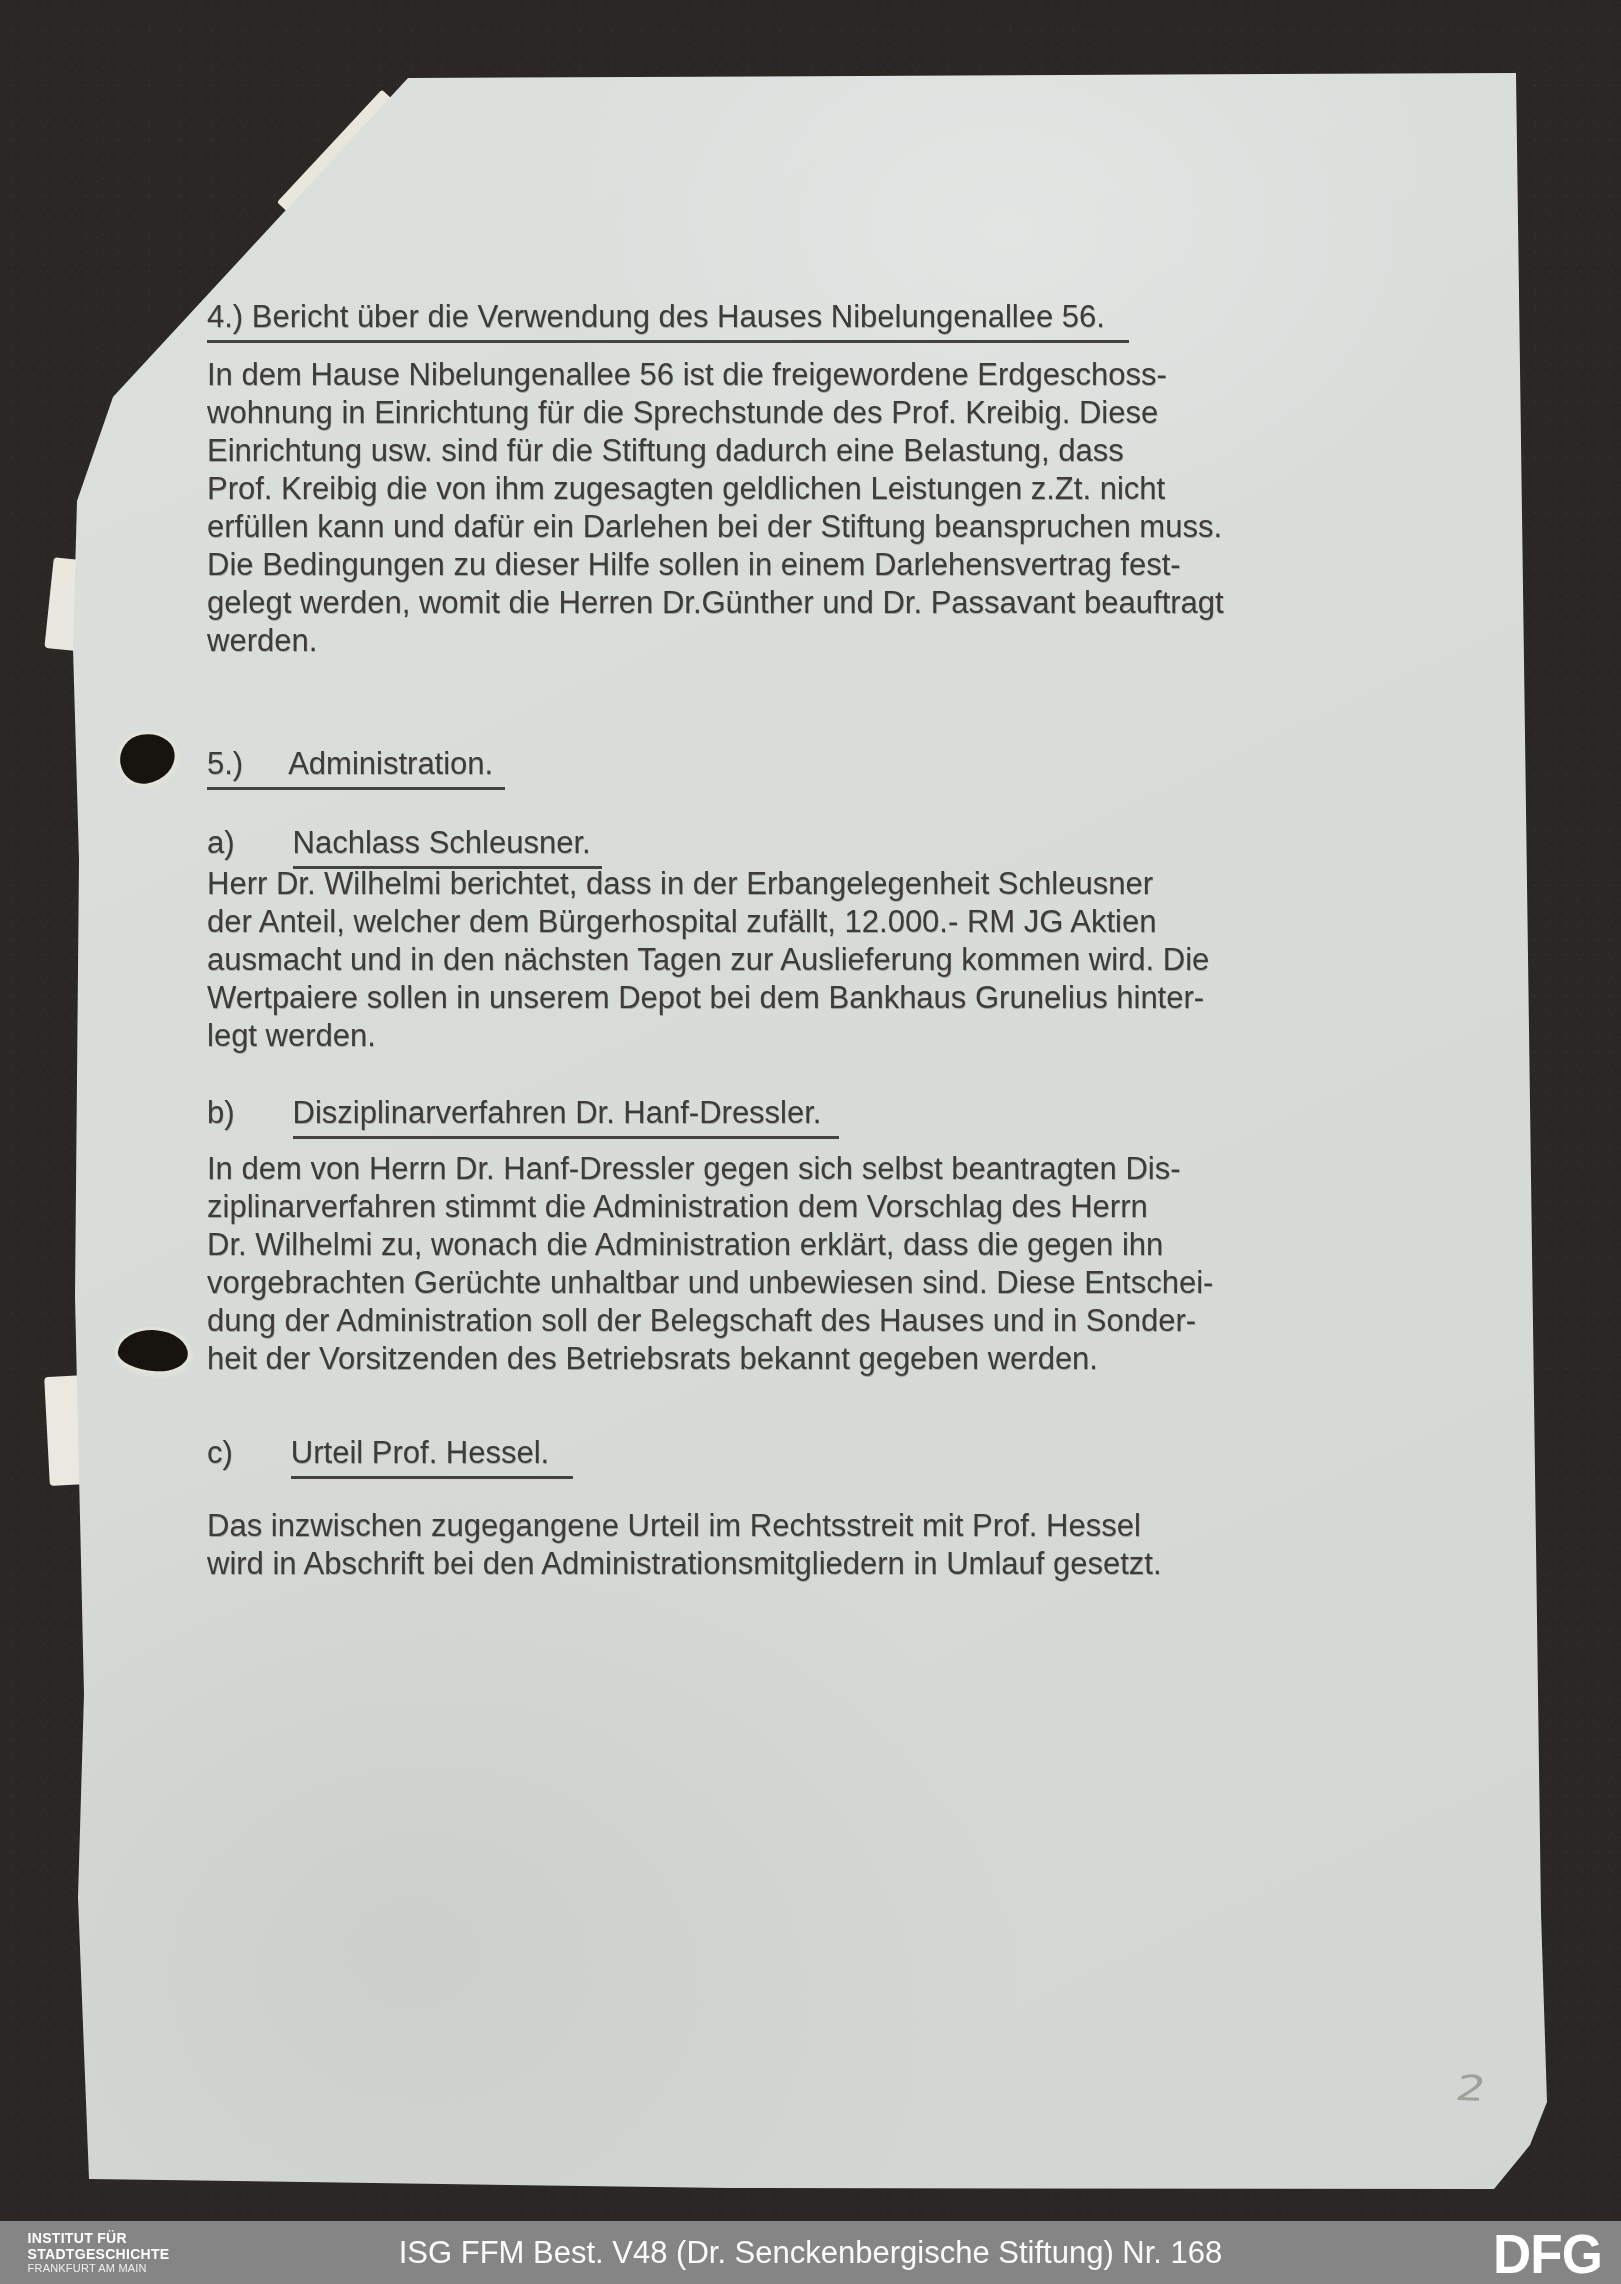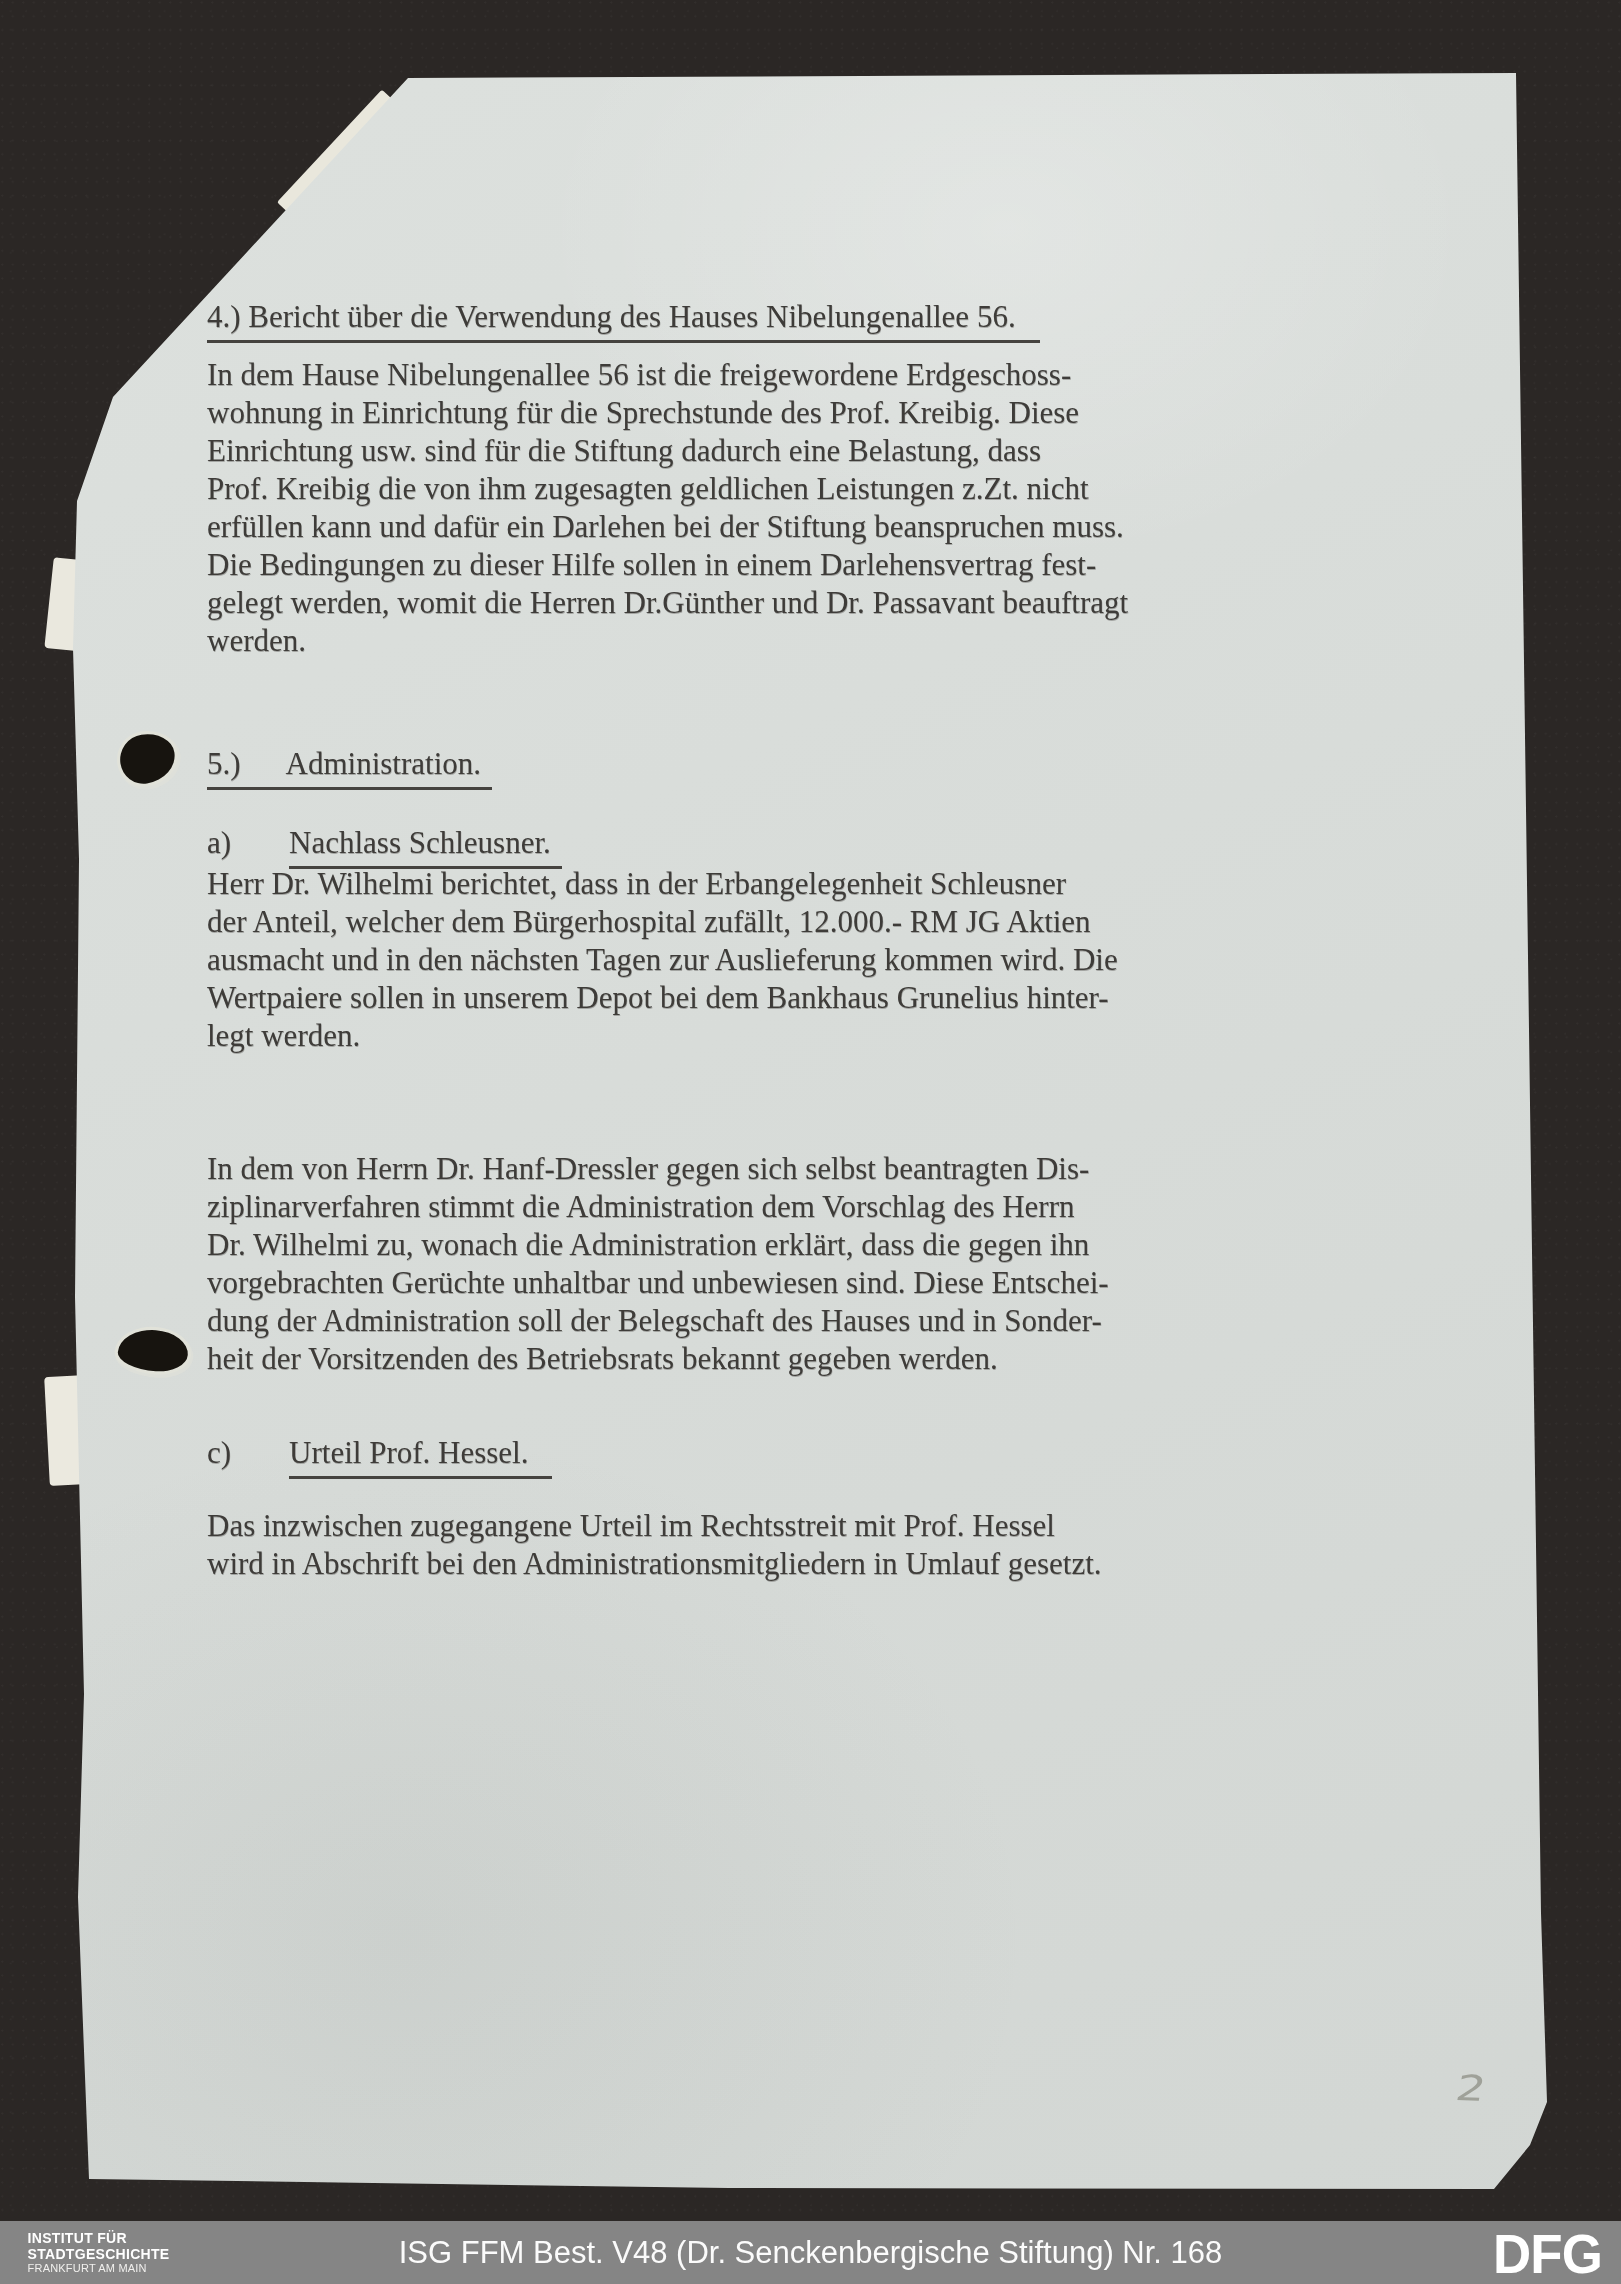--- a/index.html
+++ b/index.html
@@ -36,21 +36,21 @@
   
   .hole{position:absolute;background:#17140f;z-index:3;
     box-shadow:0 0 0 3.2px #e1e2d9, 1.6px 2.4px 0 4px rgba(225,226,217,0.55);}
   .hole-top{left:120px;top:734px;width:55px;height:49px;
     border-radius:46% 54% 58% 42% / 52% 46% 54% 48%;transform:rotate(-9deg);}
   .hole-bottom{left:118px;top:1330px;width:70px;height:41px;
     border-radius:52% 48% 44% 56% / 60% 55% 45% 40%;transform:rotate(4deg);}
 
   
   .tw{position:absolute;left:207px;z-index:4;color:#3e3c39;
-      font-family:Liberation Serif, serif;
+      font-family:Liberation Sans, sans-serif;
       font-size:31px;letter-spacing:0px;
       text-shadow:0.5px 0.5px 0 rgba(62,60,57,0.35);}
   .para{line-height:38px;white-space:pre-line;width:1378px;}
   .hd{line-height:39px;white-space:nowrap;}
   .ul{border-bottom:3.2px solid #45433f;padding-bottom:5.7px;}
   .pr30{padding-right:24px;} .pr22{padding-right:18px;} .pr14{padding-right:11.3px;}
   .gap2{display:inline-block;width:58px;} .gap3{display:inline-block;width:45px;}
 
   .t-title{top:297px;}
   .t-p1{top:356px;}
@@ -112,20 +112,23 @@
   <div class="tw hd t-ha">
     <span>a)</span><span class="gap2"></span><span class="ul pr14">Nachlass Schleusner.</span>
   </div>
 
   <div class="tw para t-pa">Herr Dr. Wilhelmi berichtet, dass in der Erbangelegenheit Schleusner
 der Anteil, welcher dem Bürgerhospital zufällt, 12.000.- RM JG Aktien
 ausmacht und in den nächsten Tagen zur Auslieferung kommen wird. Die
 Wertpaiere sollen in unserem Depot bei dem Bankhaus Grunelius hinter-
 legt werden.</div>
 
+  <div class="tw hd t-hb">
+    <span>b)</span><span class="gap2"></span><span class="ul pr22">Disziplinarverfahren Dr. Hanf-Dressler.</span>
+  </div>
 
   <div class="tw para t-pb">In dem von Herrn Dr. Hanf-Dressler gegen sich selbst beantragten Dis-
 ziplinarverfahren stimmt die Administration dem Vorschlag des Herrn
 Dr. Wilhelmi zu, wonach die Administration erklärt, dass die gegen ihn
 vorgebrachten Gerüchte unhaltbar und unbewiesen sind. Diese Entschei-
 dung der Administration soll der Belegschaft des Hauses und in Sonder-
 heit der Vorsitzenden des Betriebsrats bekannt gegeben werden.</div>
 
   <div class="tw para t-pc">Das inzwischen zugegangene Urteil im Rechtsstreit mit Prof. Hessel
 wird in Abschrift bei den Administrationsmitgliedern in Umlauf gesetzt.</div>

